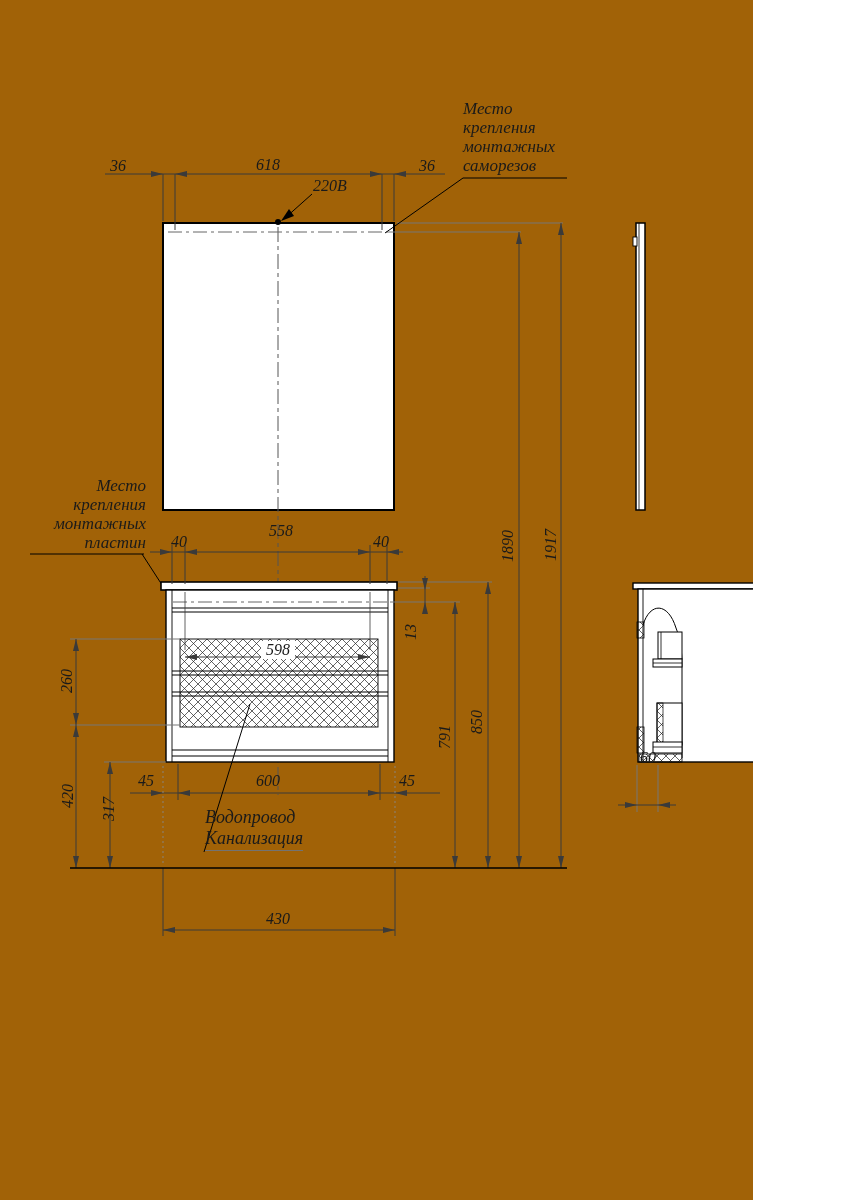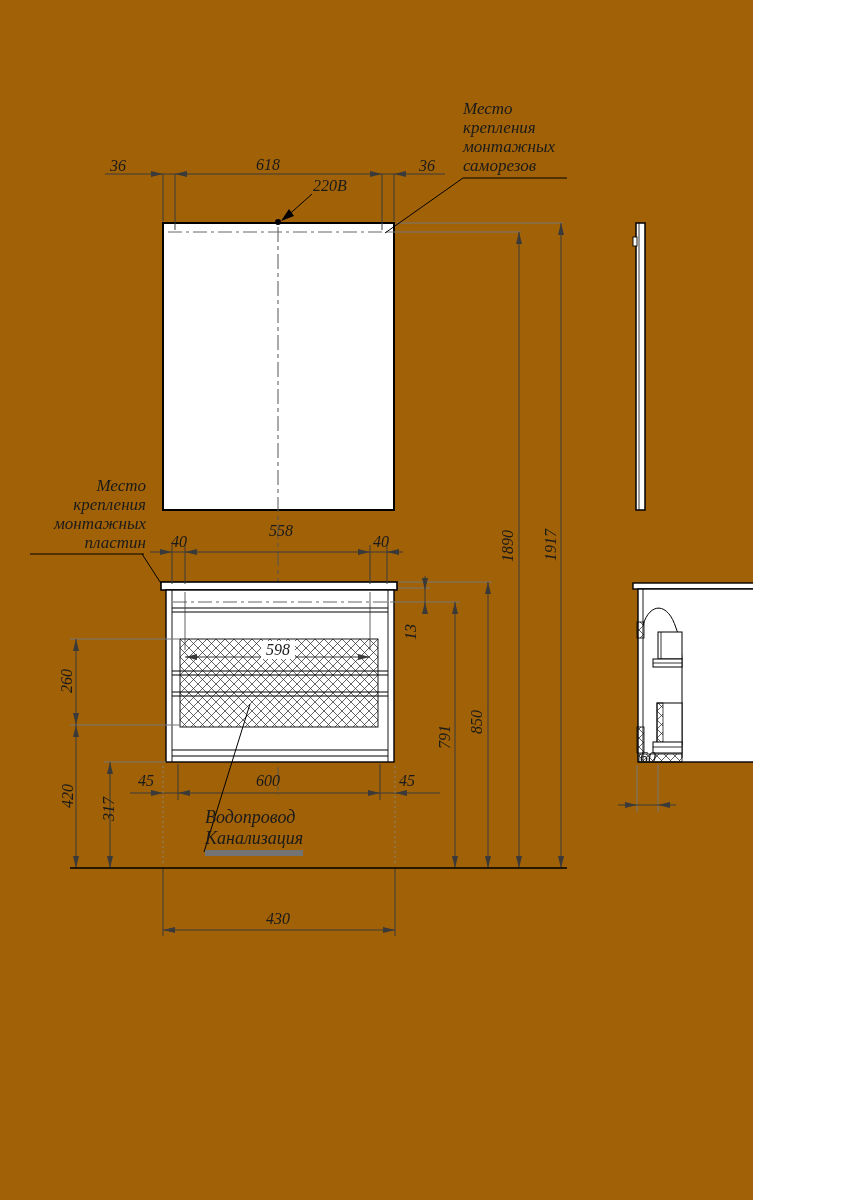--- a/index.html
+++ b/index.html
@@ -9,21 +9,21 @@
   .lab{position:absolute;font-style:italic;white-space:nowrap;}
   .dim{font-size:16px;}
   .hlab{transform:translate(-50%,-50%);}
   .vlab{transform:translate(-50%,-50%) rotate(-90deg);}
   .whitebg{background:#fff;padding:0 5px;}
   .note{font-size:17px;line-height:19px;}
   .note .ln{display:block;}
   .note-right{text-align:right;}
   .plumb{font-size:18px;line-height:21px;}
   .plumb .ln{display:block;}
-  .plumb .ln.u{border-bottom:6px solid #737373;padding-bottom:1px;}
+  .plumb .ln.u{border-bottom:1px solid #737373;padding-bottom:1px;}
 </style>
 </head>
 <body>
 
 <div class="canvas">
 
   <svg class="linework" width="849" height="1200" viewBox="0 0 849 1200">
     <defs>
       <pattern id="xhatch" width="9" height="9" patternUnits="userSpaceOnUse">
         <path d="M0 0 L9 9 M9 0 L0 9" stroke="#222" stroke-width="0.7" fill="none"></path>

